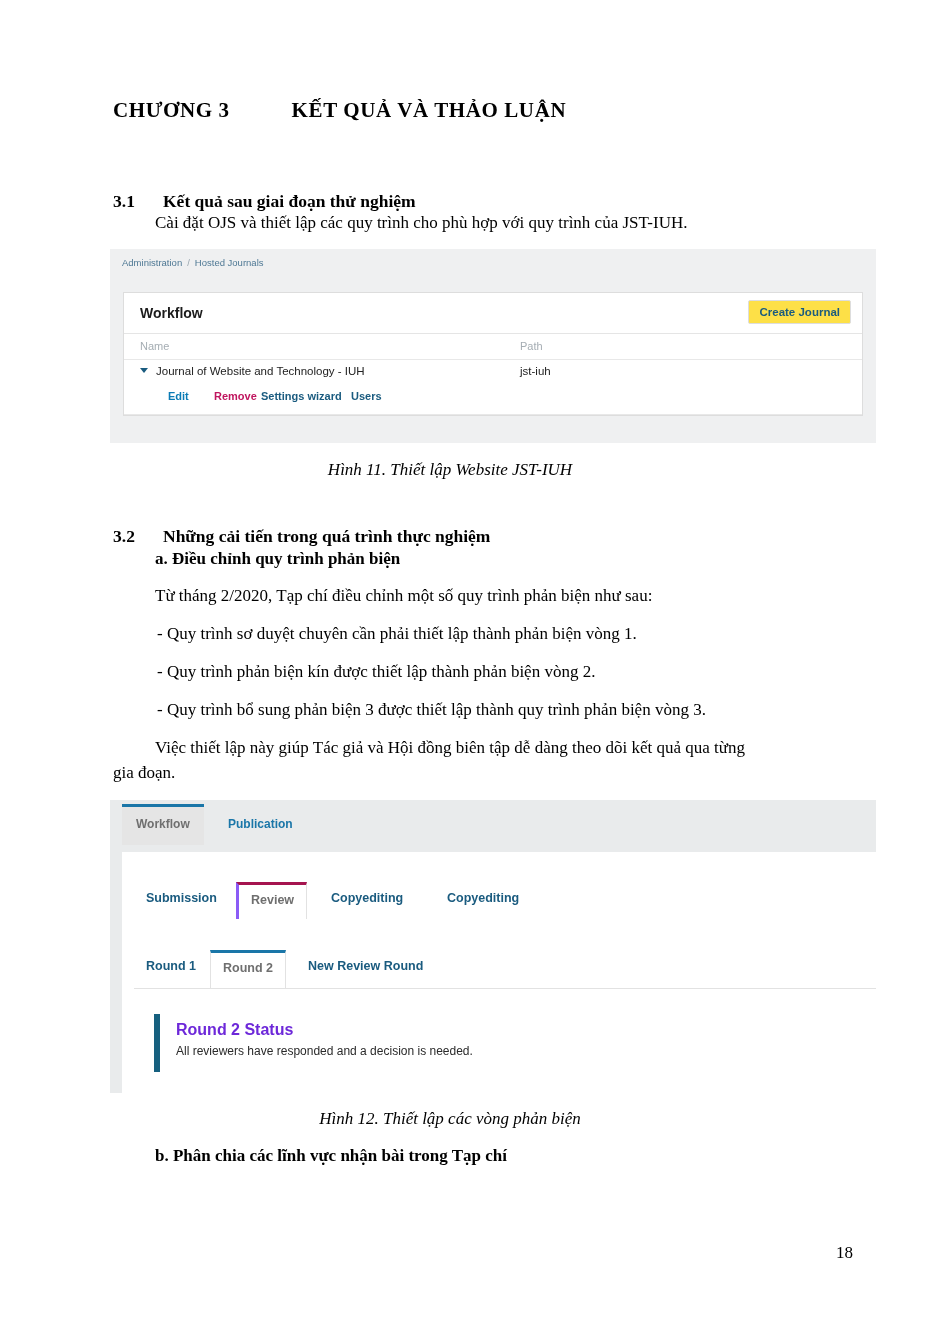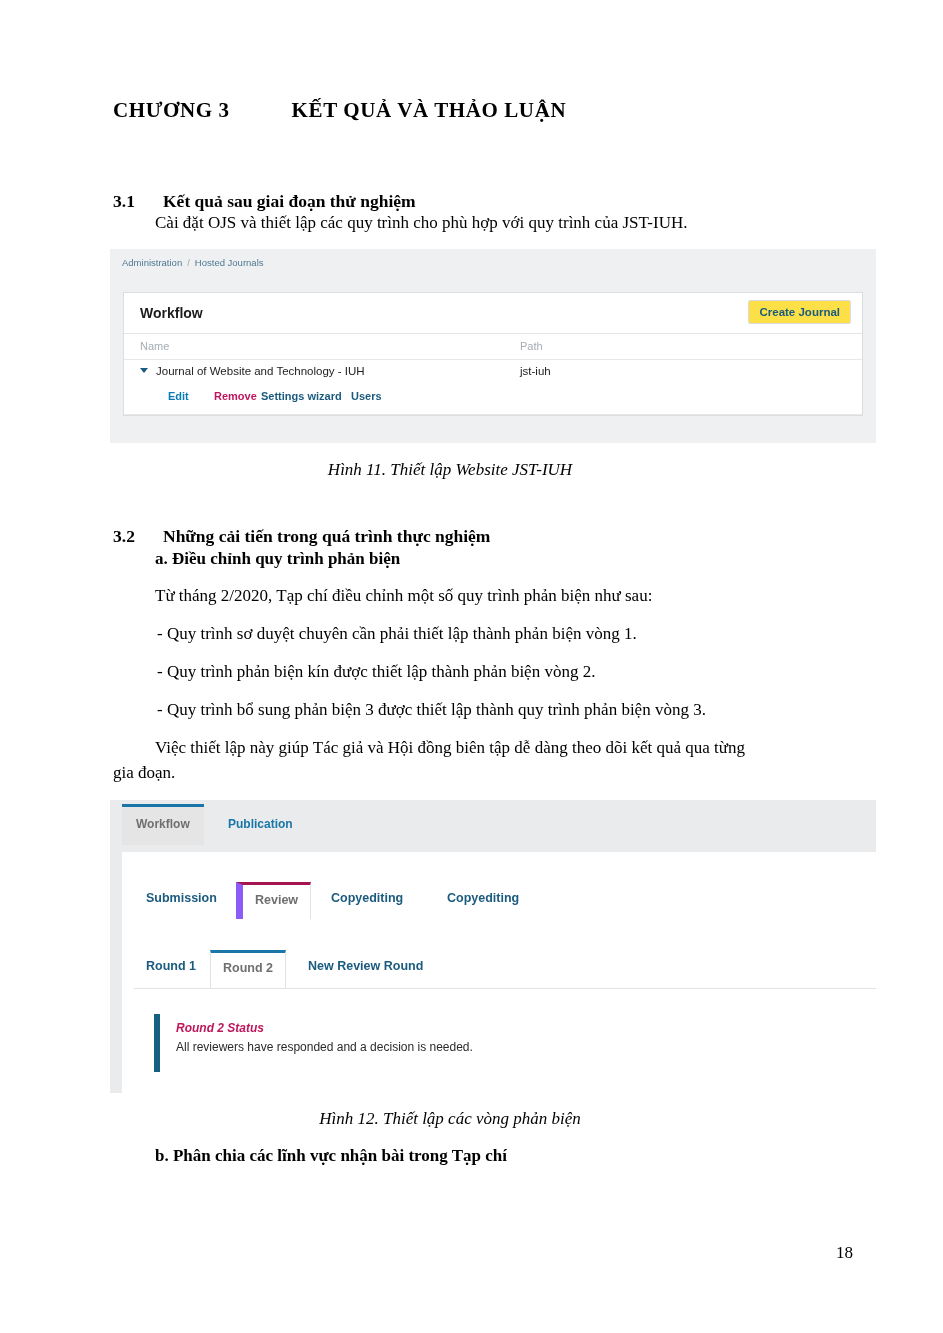--- a/index.html
+++ b/index.html
@@ -251,21 +251,21 @@
     font-size: 12.5px;
     font-weight: bold;
     white-space: nowrap;
     cursor: pointer;
   }
   .stage-tab.inactive { color: #1a5b7f; padding: 9px 12px; }
   .stage-tab.active {
     color: #6f6f6f;
     background: #ffffff;
     border-top: 3px solid #a5144f;
-    border-left: 7px solid #8b5cf6;
+    border-left: 3px solid #8b5cf6;
     border-right: 1px solid #e2e2e2;
     padding: 8px 12px 12px 12px;
   }
   .st-submission  { left: 0px; }
   .st-review      { left: 102px; }
   .st-copyediting { left: 185px; }
   .st-production  { left: 301px; }
 
   .round-tabs {
     position: absolute;
@@ -298,25 +298,24 @@
 
   .status-box {
     position: absolute;
     left: 44px;
     top: 214px;
     padding-left: 16px;
     border-left: 6px solid #16607f;
     height: 58px;
   }
   .status-title {
-    font-size: 12px;
-    font-weight: bold;
-    color: #be185d;
+    font-size: 16px;
+    font-weight: bold;
+    color: #6d28d9;
     padding-top: 7px;
-    font-style: italic;
   }
   .status-desc {
     font-size: 12px;
     color: #2a2a2a;
     padding-top: 5px;
   }
 </style>
 </head>
 <body>
 

